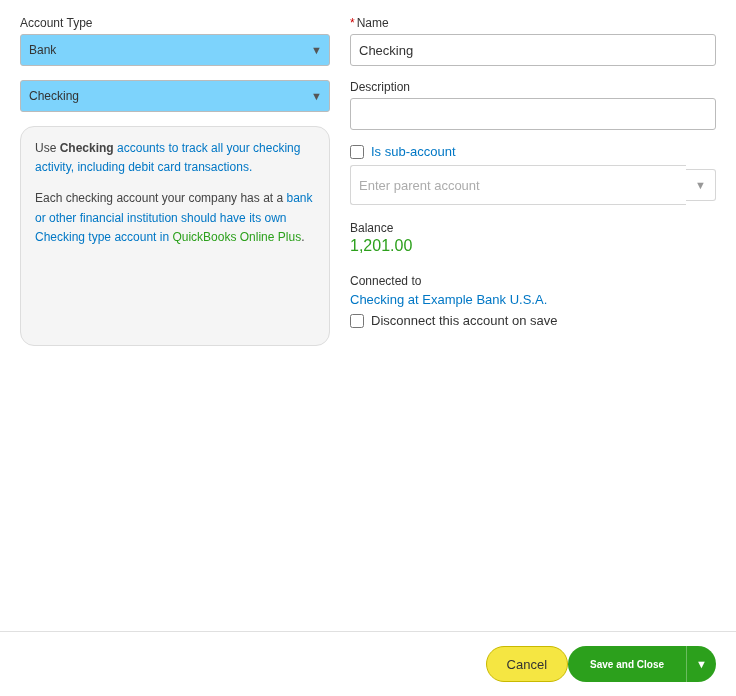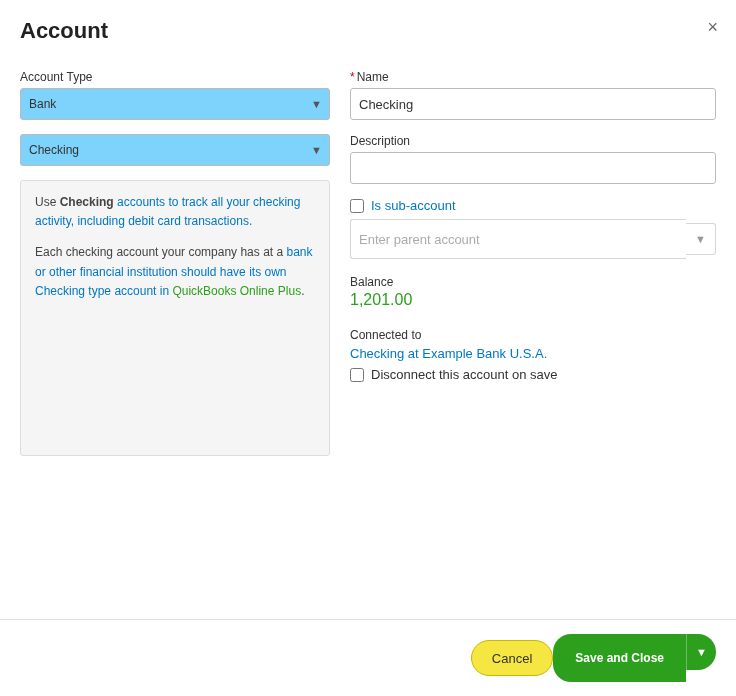--- a/index.html
+++ b/index.html
@@ -97,26 +97,26 @@
       border: 1px solid #bbb;
       border-radius: 3px;
       padding: 0 8px;
       font-size: 13px;
       color: #333;
       background: #fff;
     }
     .info-box {
       border: 1px solid #ddd;
       background: #f5f5f5;
-      border-radius: 3px;
+      border-radius: 14px;
       padding: 12px 14px;
       font-size: 12px;
       line-height: 1.6;
       color: #444;
-      height: 276px;
+      height: 220px;
       overflow-y: auto;
       position: relative;
     }
     .info-box p {
       margin-bottom: 12px;
     }
     .info-box p:last-child {
       margin-bottom: 0;
     }
     .highlight-bold {
@@ -228,26 +228,26 @@
       font-size: 13px;
       color: #333;
       cursor: pointer;
       font-weight: normal;
     }
     .save-close-wrap {
       display: flex;
       align-items: stretch;
     }
     .save-close-btn {
-      height: 48px;
+      height: 36px;
       padding: 0 22px;
       background: #2ca01c;
       border: none;
       border-radius: 18px 0 0 18px;
-      font-size: 12px;
+      font-size: 10px;
       color: #fff;
       cursor: pointer;
       font-weight: bold;
     }
     .save-close-arrow-btn {
       height: 36px;
       width: 30px;
       background: #2ca01c;
       border: none;
       border-left: 1px solid rgba(255,255,255,0.3);
@@ -260,24 +260,20 @@
       justify-content: center;
     }
     .spacer {
       flex: 1;
     }
   </style>
 </head>
 <body>
 
 <div class="dialog">
-  <div class="dialog-header">
-    <span class="dialog-title">Account</span>
-    <button class="close-btn">×</button>
-  </div>
 
   <div class="dialog-body">
 
     <div class="left-col">
       <div class="form-group">
         <label class="form-label">Account Type</label>
         <div class="form-select-wrap">
           <select class="form-select">
             <option>Bank</option>
           </select>

